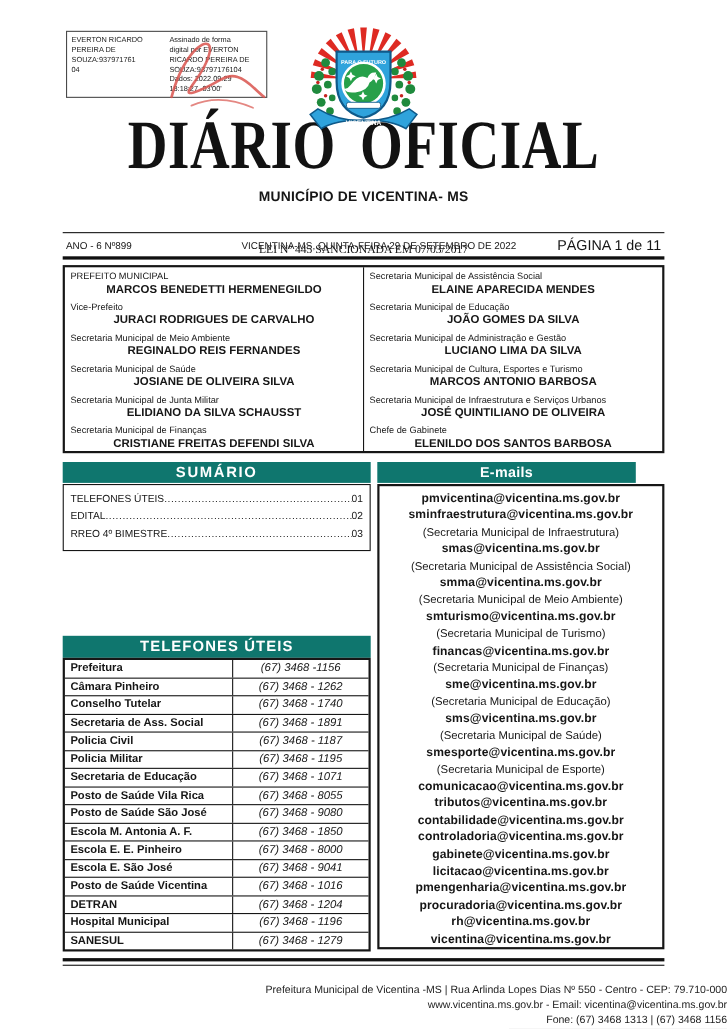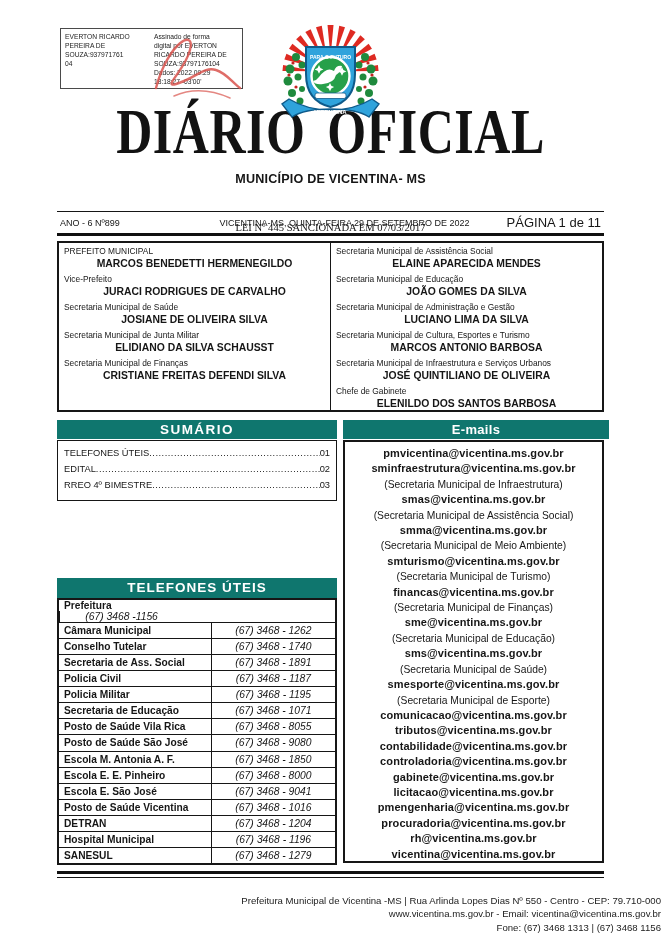--- a/index.html
+++ b/index.html
@@ -46,38 +46,38 @@
   
   .officials { position:absolute; top:241px; left:57px; width:547px; height:171px; border:2px solid #161616; display:flex; }
   .off-col { flex:1; padding:3px 5px 0; overflow:hidden; }
   .off-col-right { border-left:1.5px solid #161616; }
   .off-role { font-size:8.4px; line-height:10.5px; white-space:nowrap; }
   .off-name { font-size:10.4px; line-height:12.5px; font-weight:700; text-align:center; margin:1px 0 4px; white-space:nowrap; }
 
   
   .bar { position:absolute; background:#0f766e; color:#ffffff; font-weight:700; text-align:center; }
   .bar-summary { left:57px; top:420px; width:280px; height:19px; font-size:13.5px; line-height:19px; letter-spacing:1.5px; }
-  .bar-emails  { left:343px; top:420px; width:266px; height:19px; font-size:13px;  line-height:19px; letter-spacing:0.3px; }
+  .bar-emails  { left:343px; top:420px; width:235px; height:19px; font-size:13px;  line-height:19px; letter-spacing:0.3px; }
   .bar-phones  { left:57px; top:578px; width:280px; height:20px; font-size:13.5px; line-height:20px; letter-spacing:1px; }
 
   
   .toc-box { position:absolute; left:57px; top:440px; width:280px; height:61px; border:1.5px solid #161616; padding:5px 6px 0; }
   .toc-row { display:flex; align-items:baseline; font-size:9.3px; line-height:15.8px; }
   .toc-dots { flex:1; overflow:hidden; white-space:nowrap; }
   .toc-dots::after { content:"..........................................................................................................................."; letter-spacing:0.5px; }
 
   
   .emails-box { position:absolute; left:343px; top:440px; width:261px; height:423px; border:2px solid #161616; text-align:center; padding-top:4px; overflow:hidden; }
   .email-addr { font-size:11px; font-weight:700; line-height:15.4px; letter-spacing:0.1px; white-space:nowrap; }
   .email-dept { font-size:10.3px; line-height:15.4px; white-space:nowrap; }
 
   
   .phones-table { position:absolute; left:57px; top:598px; width:280px; height:267px; border:2px solid #161616; display:flex; flex-direction:column; }
   .p-row { flex:1; display:flex; border-top:1.4px solid #161616; }
-  .p-row:first-child { border-top:none;flex-direction:column; }
+  .p-row:first-child { border-top:none; }
   .p-name { width:55%; padding-left:5px; font-weight:700; font-size:10.2px; display:flex; align-items:center; white-space:nowrap; }
   .p-phone { width:45%; border-left:1.4px solid #161616; font-style:italic; font-size:10.3px; display:flex; align-items:center; justify-content:center; white-space:nowrap; }
 
   
   .footer-rule { position:absolute; left:57px; top:871px; width:547px; height:6.5px; border-top:3px solid #111; border-bottom:1.2px solid #111; }
   .footer { position:absolute; left:0; top:880px; width:100%; text-align:right; font-size:9.6px; line-height:13.4px; color:#1c1c1c;margin-top:14px; }
 </style>
 </head>
 <body>
 
@@ -182,20 +182,24 @@
     <div class="off-col">
       <div class="off-entry">
         <div class="off-role">PREFEITO MUNICIPAL</div>
         <div class="off-name">MARCOS BENEDETTI HERMENEGILDO</div>
       </div>
       <div class="off-entry">
         <div class="off-role">Vice-Prefeito</div>
         <div class="off-name">JURACI RODRIGUES DE CARVALHO</div>
       </div>
       <div class="off-entry">
+        <div class="off-role">Secretaria Municipal de Meio Ambiente</div>
+        <div class="off-name">REGINALDO REIS FERNANDES</div>
+      </div>
+      <div class="off-entry">
         <div class="off-role">Secretaria Municipal de Saúde</div>
         <div class="off-name">JOSIANE DE OLIVEIRA SILVA</div>
       </div>
       <div class="off-entry">
         <div class="off-role">Secretaria Municipal de Junta Militar</div>
         <div class="off-name">ELIDIANO DA SILVA SCHAUSST</div>
       </div>
       <div class="off-entry">
         <div class="off-role">Secretaria Municipal de Finanças</div>
         <div class="off-name">CRISTIANE FREITAS DEFENDI SILVA</div>
@@ -279,21 +283,21 @@
     <div class="email-addr">vicentina@vicentina.ms.gov.br</div>
   </div>
 
   <div class="bar bar-phones">TELEFONES ÚTEIS</div>
   <div class="phones-table">
     <div class="p-row">
       <div class="p-name">Prefeitura</div>
       <div class="p-phone">(67) 3468 -1156</div>
     </div>
     <div class="p-row">
-      <div class="p-name">Câmara Municipal</div>
+      <div class="p-name">Câmara Pinheiro</div>
       <div class="p-phone">(67) 3468 - 1262</div>
     </div>
     <div class="p-row">
       <div class="p-name">Conselho Tutelar</div>
       <div class="p-phone">(67) 3468 - 1740</div>
     </div>
     <div class="p-row">
       <div class="p-name">Secretaria de Ass. Social</div>
       <div class="p-phone">(67) 3468 - 1891</div>
     </div>

